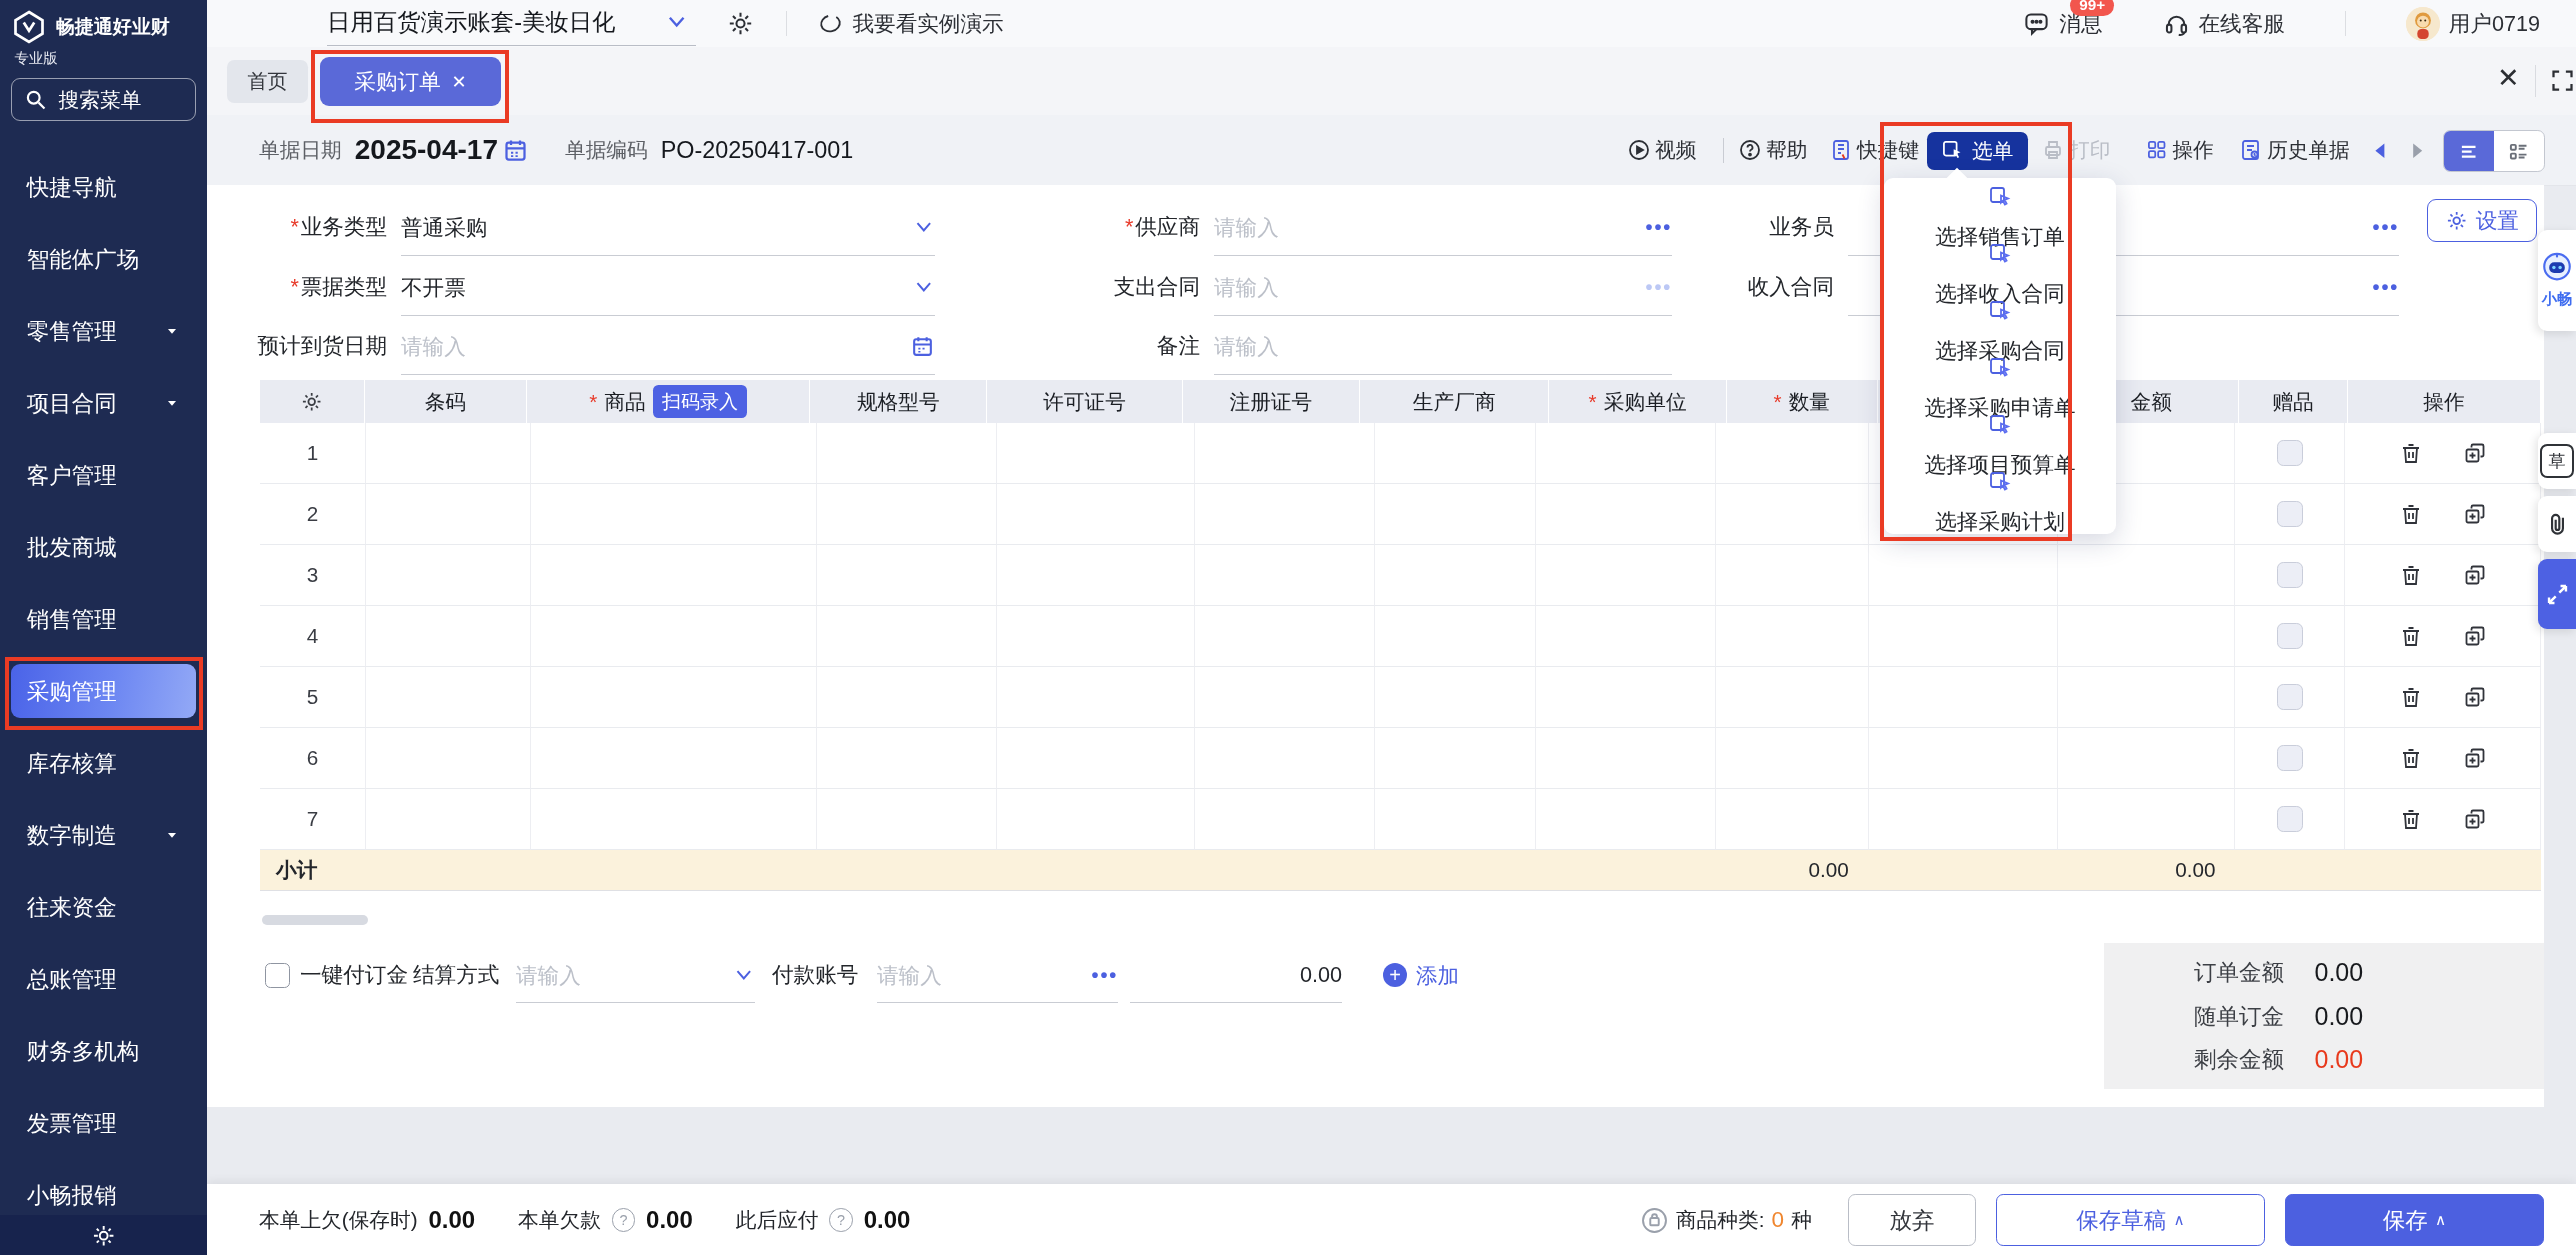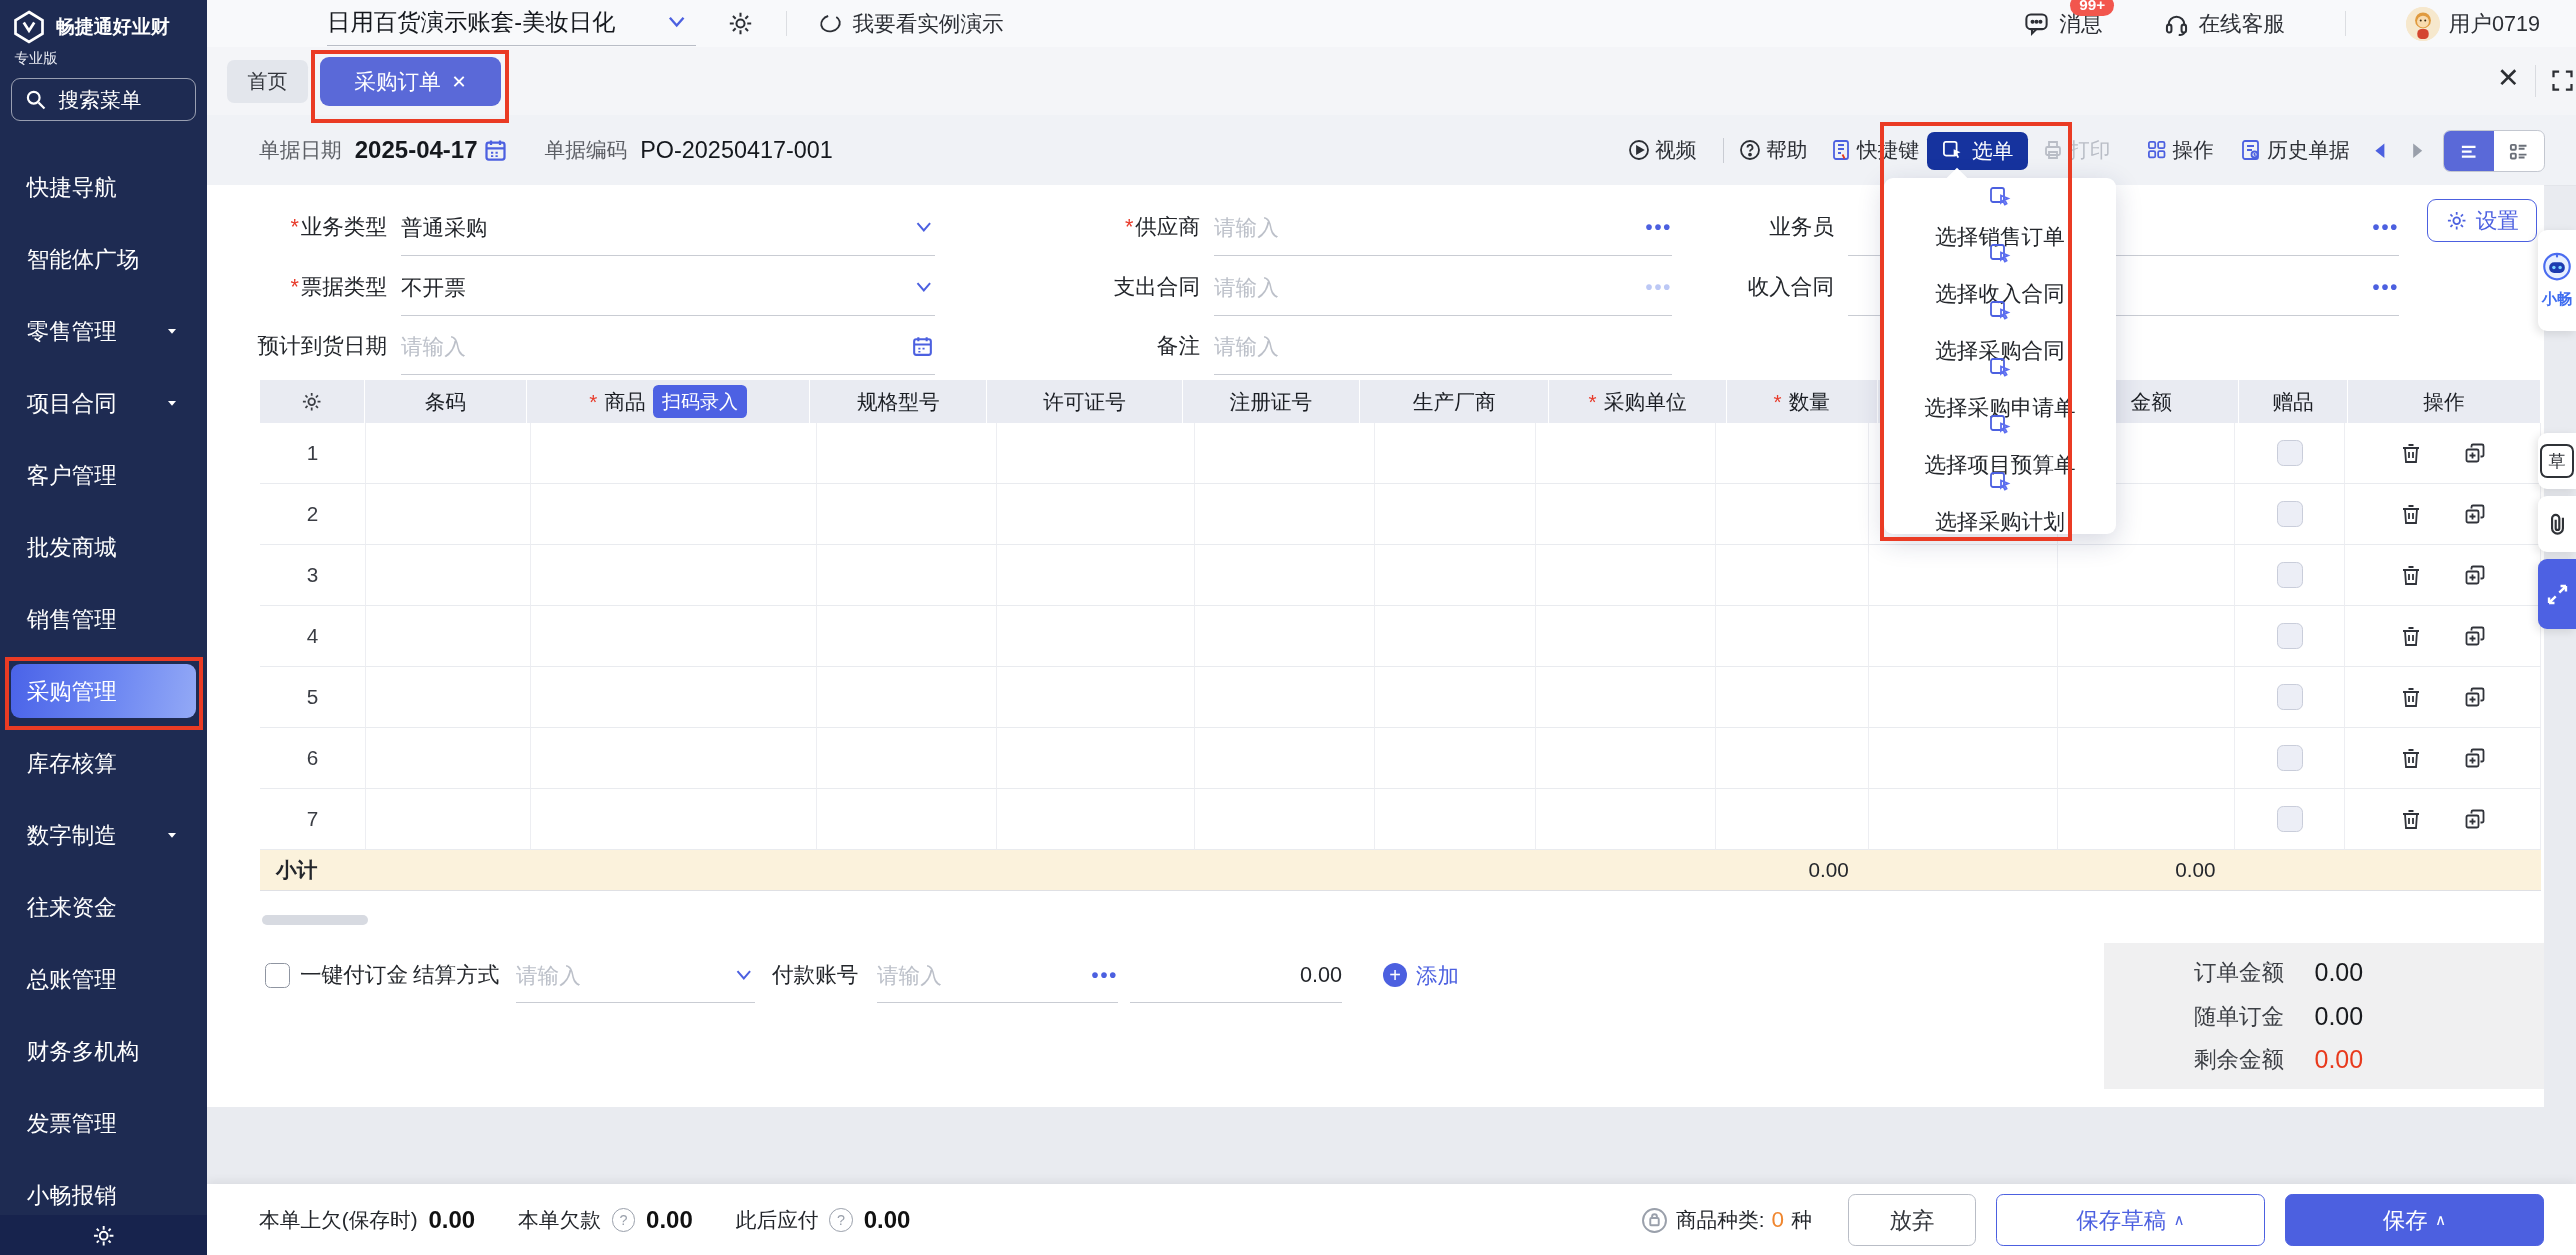--- a/index.html
+++ b/index.html
@@ -370,21 +370,21 @@
     <span class="abs" style="left:2342px;top:20px">
       <svg width="27" height="27" viewBox="0 0 24 24" fill="none" stroke="#2b2e33" stroke-width="2">
         <path d="M4 9V4h5M20 9V4h-5M4 15v5h5M20 15v5h-5"></path>
       </svg>
     </span>
   </div>
 
   <div class="toolbar">
     <div class="tool" style="left:52px;color:#5d6066">
       <span>单据日期</span>
-      <span style="color:#15181d;font-size:24px;font-weight:bold;margin-left:9px">2025-04-17</span>
+      <span style="color:#15181d;font-size:28px;font-weight:bold;margin-left:9px">2025-04-17</span>
       <span>
         <svg width="27" height="27" viewBox="0 0 24 24" fill="none" stroke="#4c60e0" stroke-width="2">
           <rect x="4" y="5" width="16" height="15" rx="2"></rect>
             <path d="M8 3v4M16 3v4M4 10h16"></path>
           <path d="M8 14h2M12 14h2M8 17h2M12 17h2" stroke-width="1.6"></path>
         </svg>
       </span>
       <span style="margin-left:32px">单据编码</span>
       <span style="color:#15181d;font-size:23.4px;margin-left:9px">PO-20250417-001</span>
     </div>

